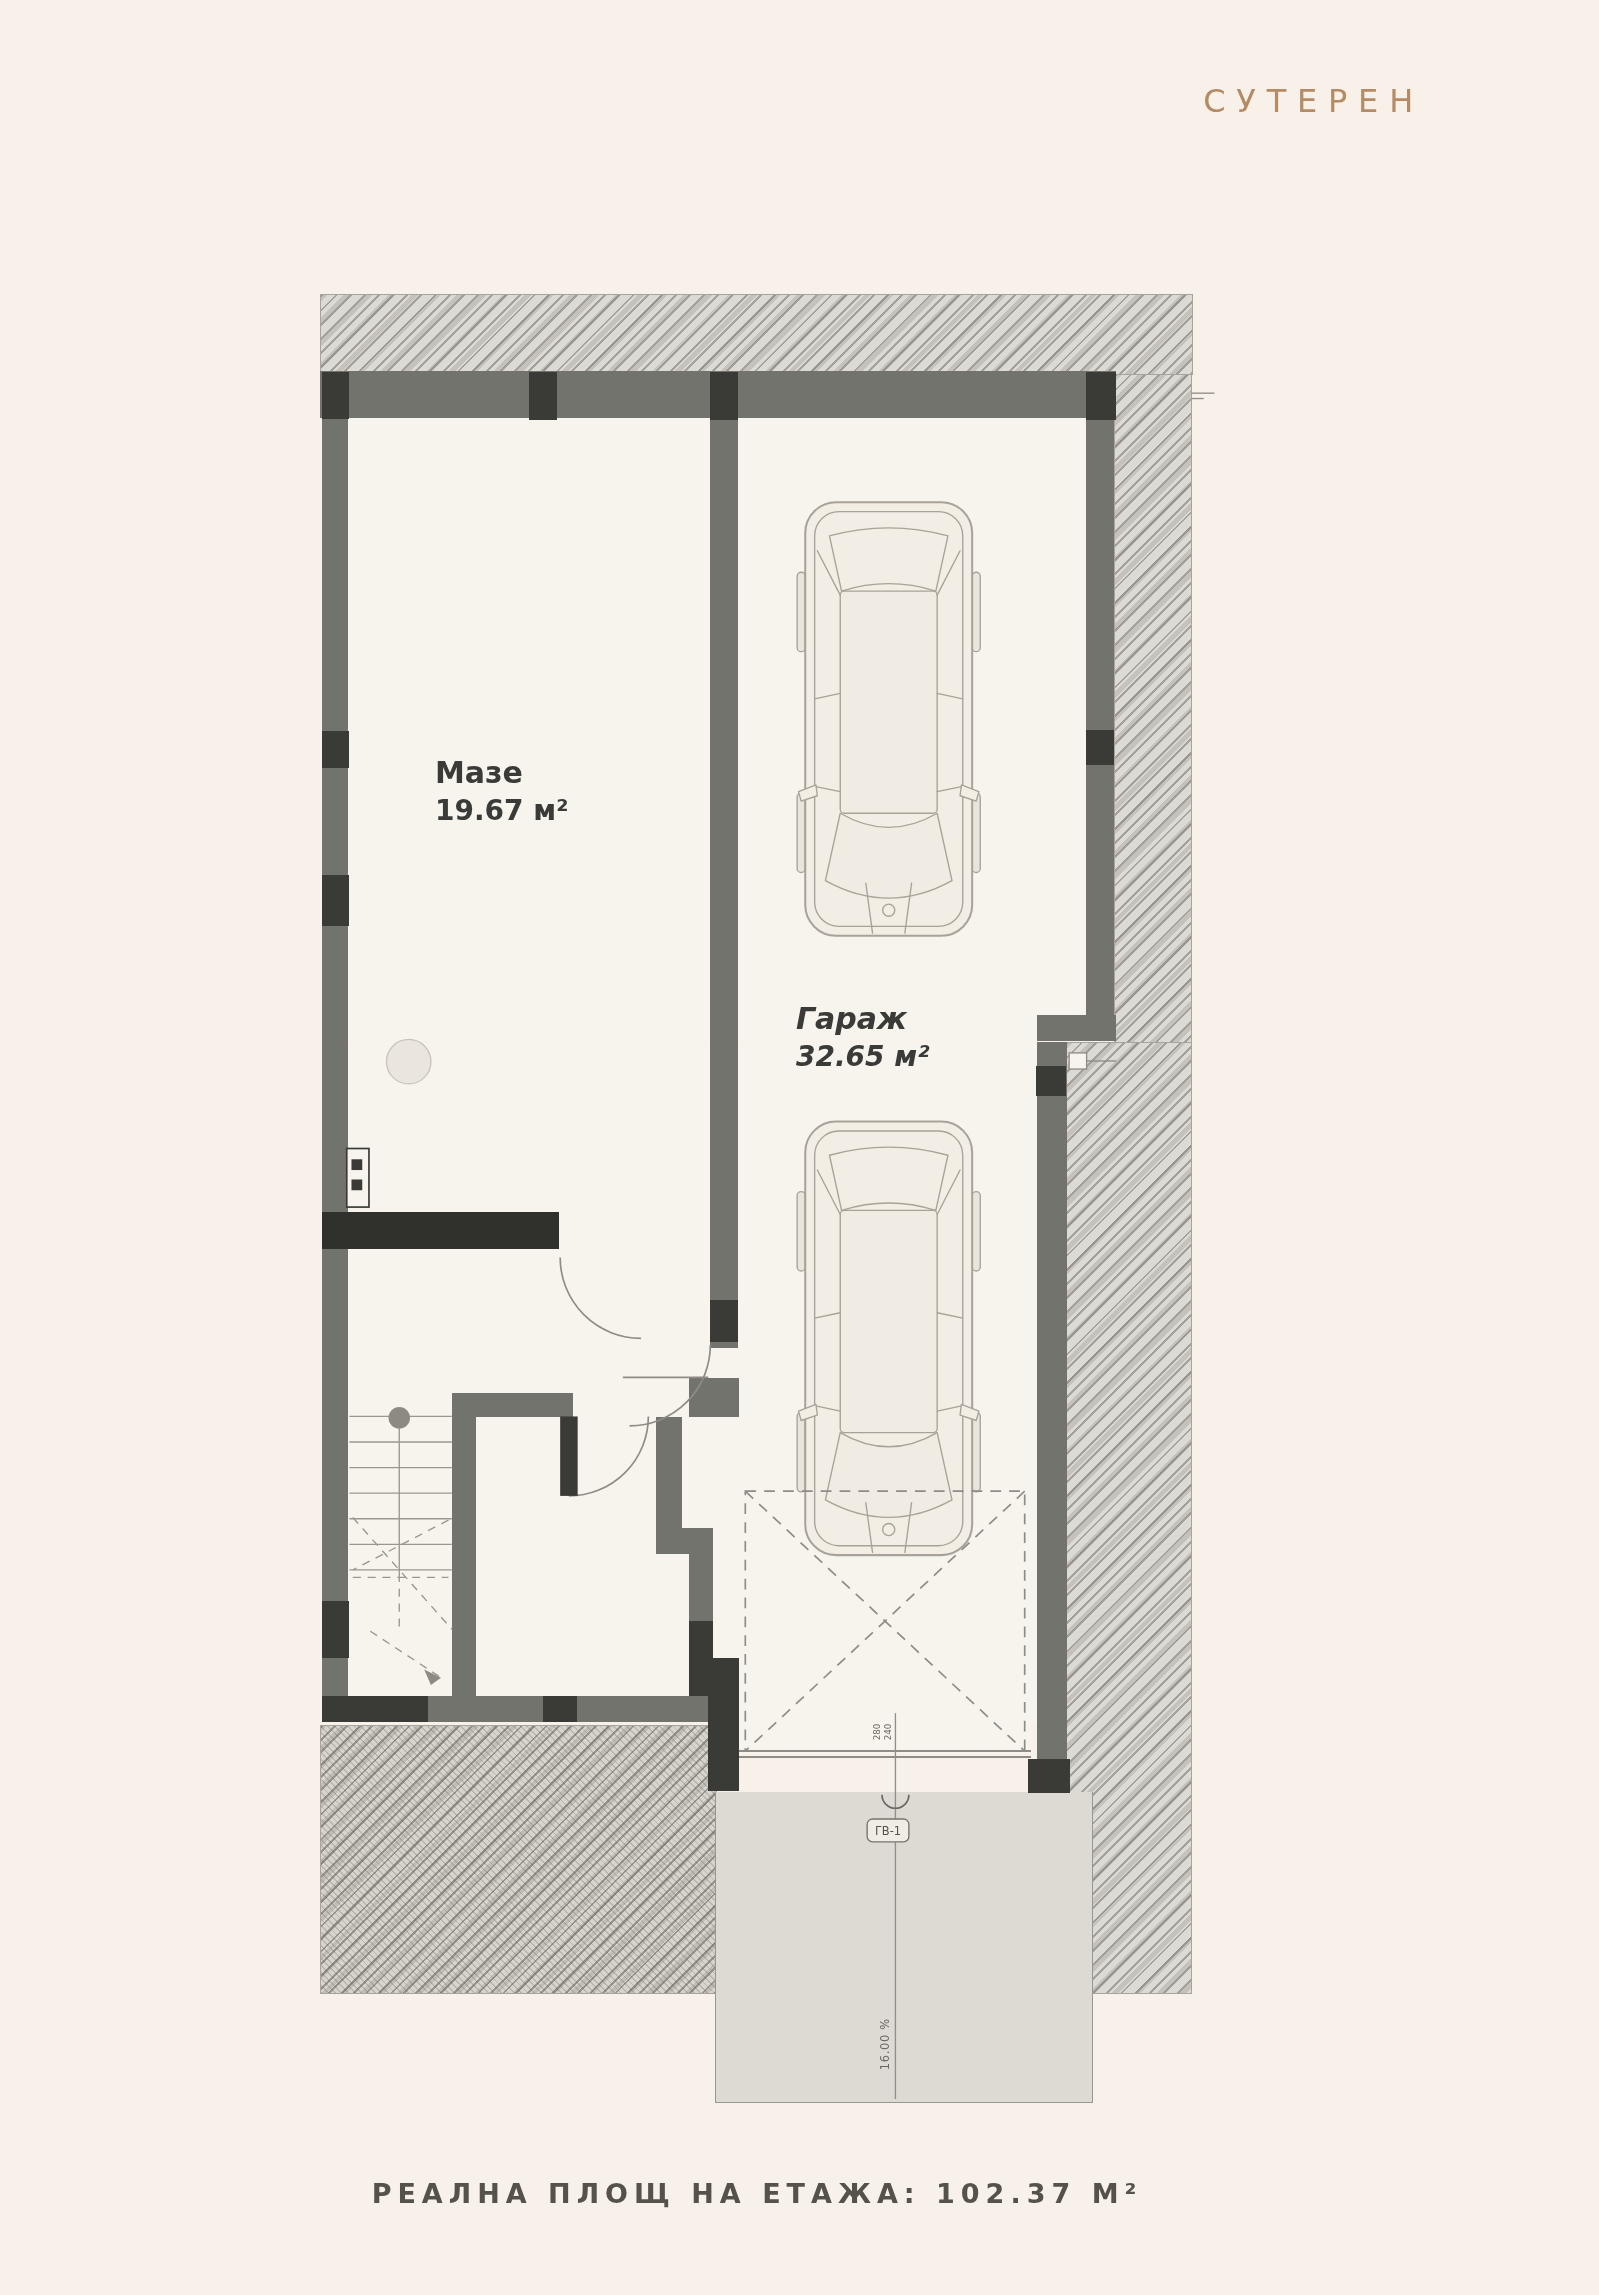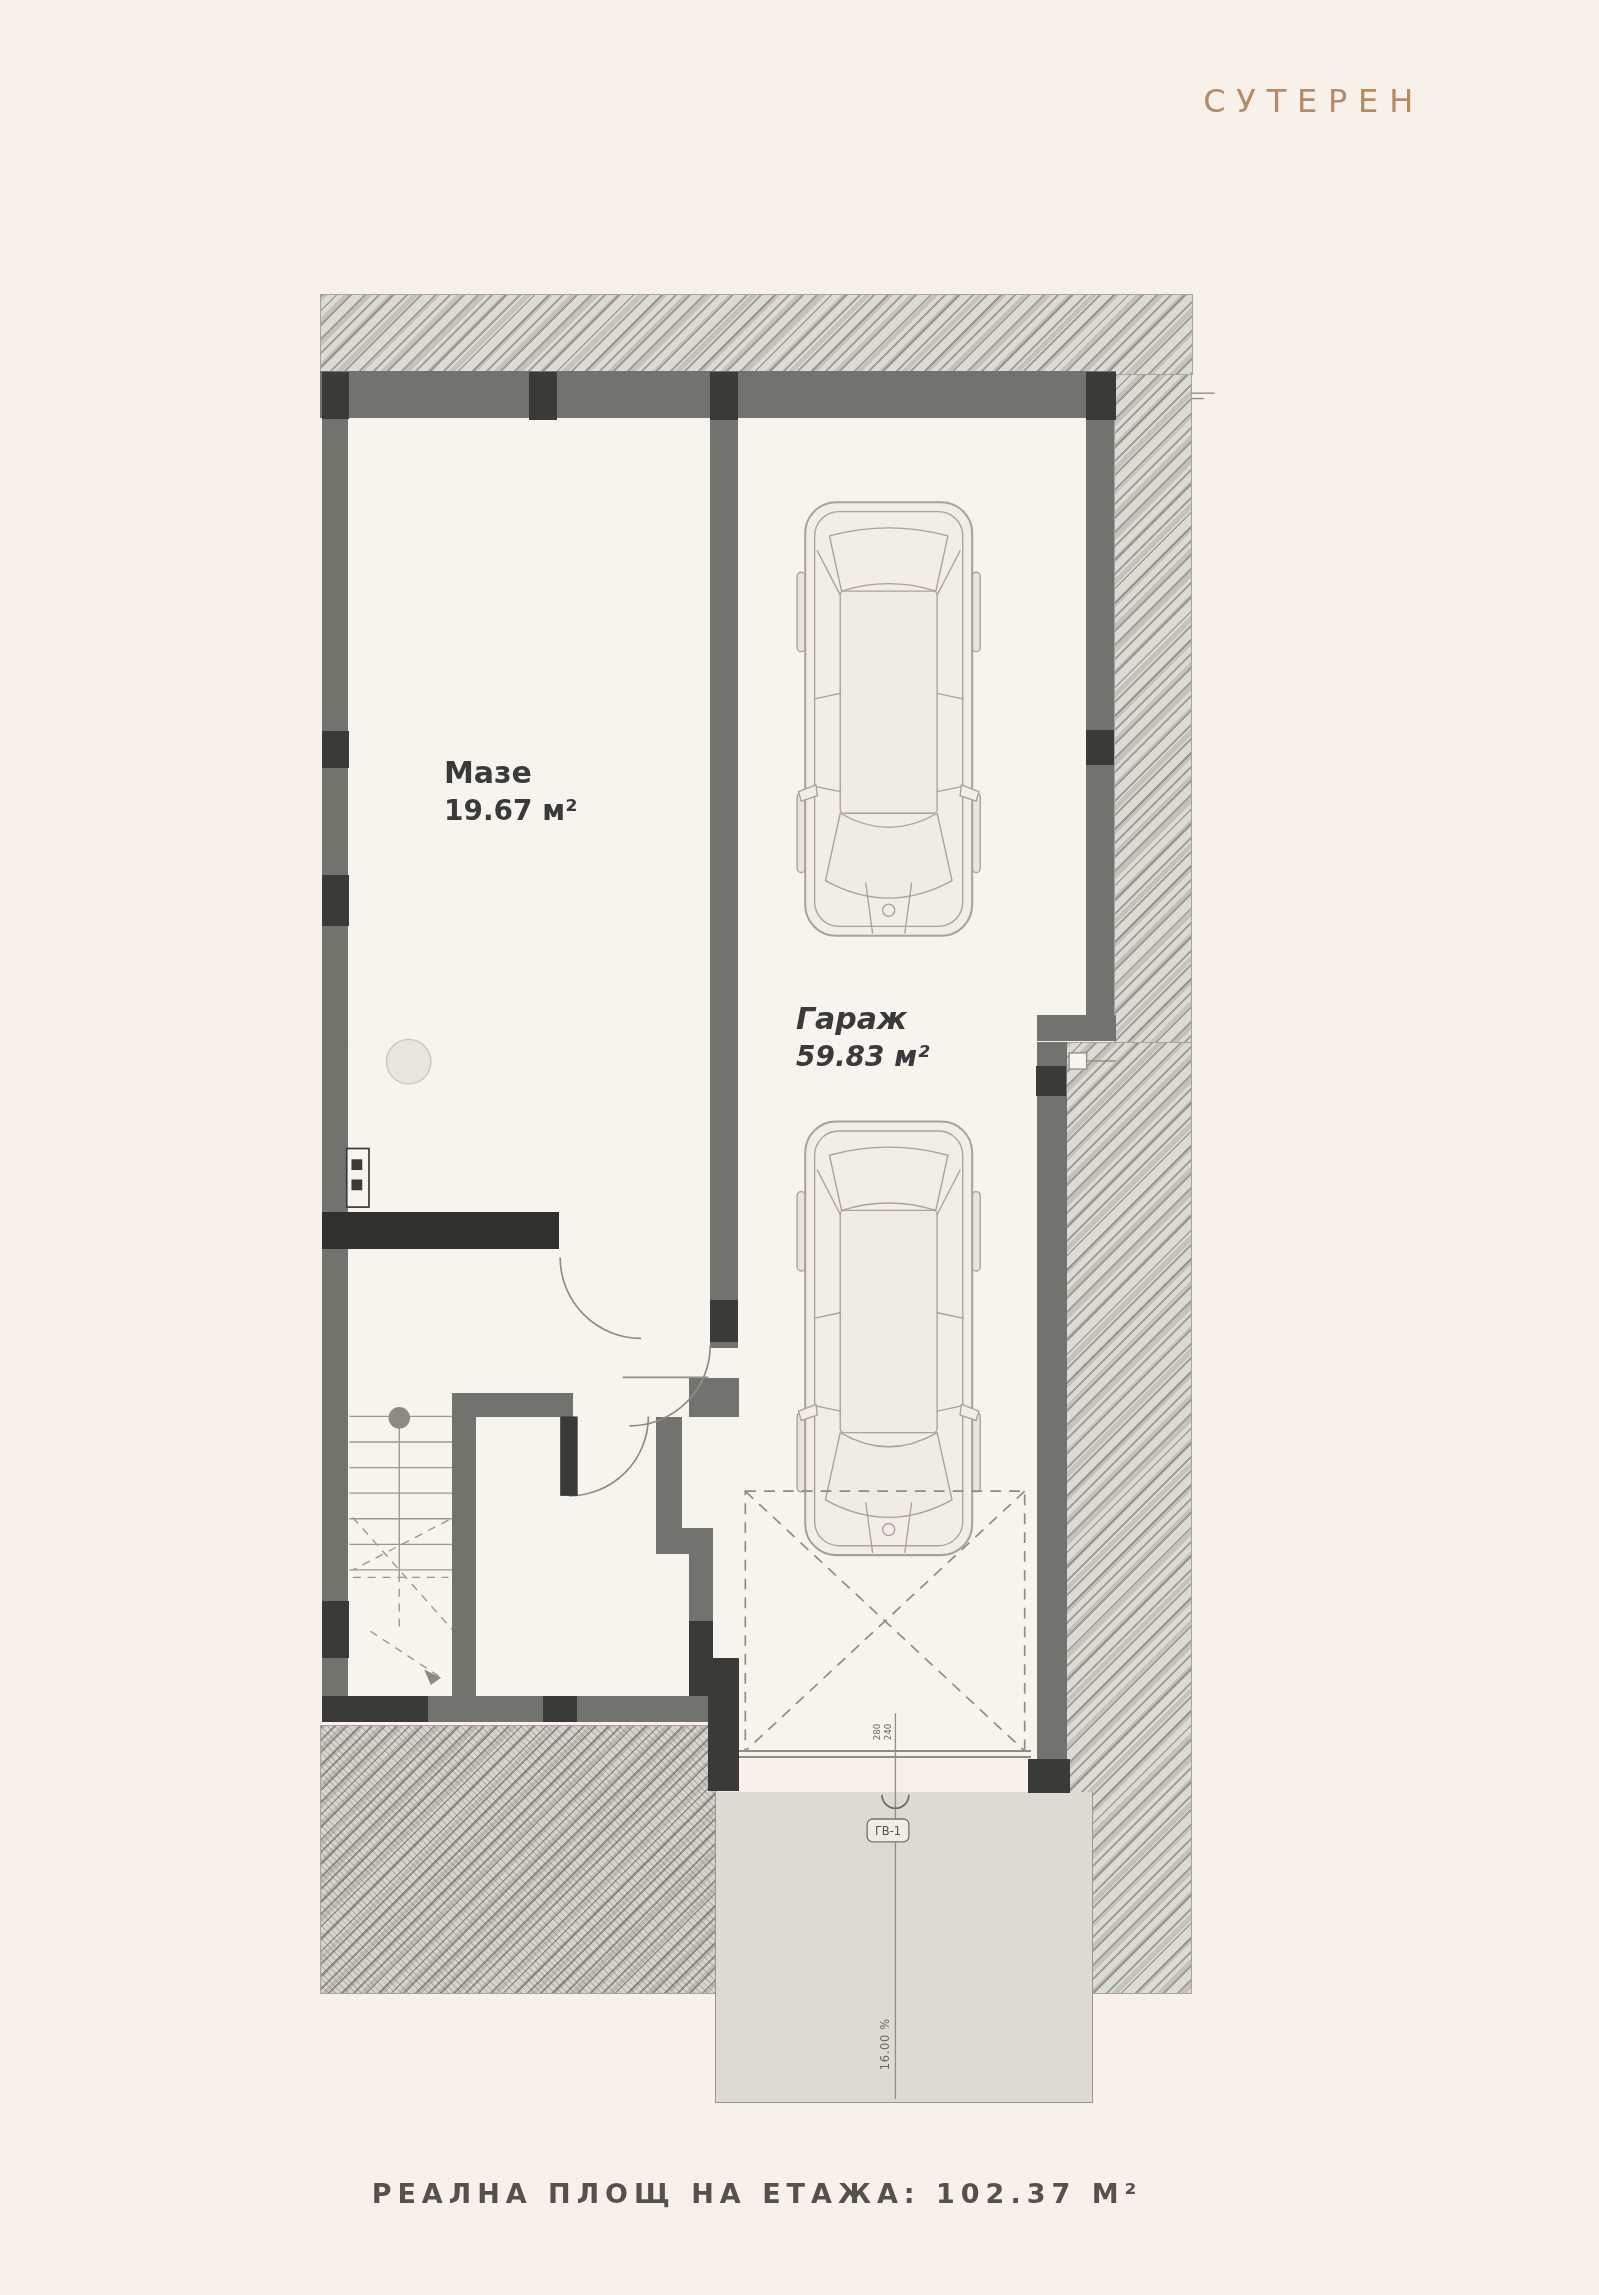--- a/index.html
+++ b/index.html
@@ -167,27 +167,27 @@
       <line x1="1330" y1="2545" x2="1330" y2="3118" stroke="#90908a" stroke-width="2"></line>
       <path d="M 1310 2666 A 20 20 0 0 0 1350 2666" stroke="#6b6862" stroke-width="2.5" fill="none"></path>
       <text transform="translate(1307 2585) rotate(-90)" font-size="13" fill="#6b6862">280</text>
       <text transform="translate(1323 2585) rotate(-90)" font-size="13" fill="#6b6862">240</text>
       <rect x="1288" y="2702" width="62" height="34" rx="8" fill="#f0ede7" stroke="#76736c" stroke-width="2"></rect>
       <text x="1319" y="2726" font-size="17" fill="#55524c" text-anchor="middle">ГВ-1</text>
       <text transform="translate(1320 3075) rotate(-90)" font-size="17" letter-spacing="1" fill="#6b6862">16.00 %</text>
     </g>
   </svg>
 
-  <div class="room-label" style="left:444px;top:753px;">
+  <div class="room-label" style="left:435px;top:753px;">
     <div class="nm">Мазе</div>
     <div class="ar">19.67 м²</div>
   </div>
 
   <div class="room-label" style="left:796px;top:999px;font-style:italic;">
     <div class="nm">Гараж</div>
-    <div class="ar">59.83 м²</div>
+    <div class="ar">32.65 м²</div>
   </div>
 
 
   <div class="footer" style="top:2158px;margin-top:20px;">РЕАЛНА ПЛОЩ НА ЕТАЖА: 102.37 М²</div>
 
 </div>
 
 
 </body></html>

